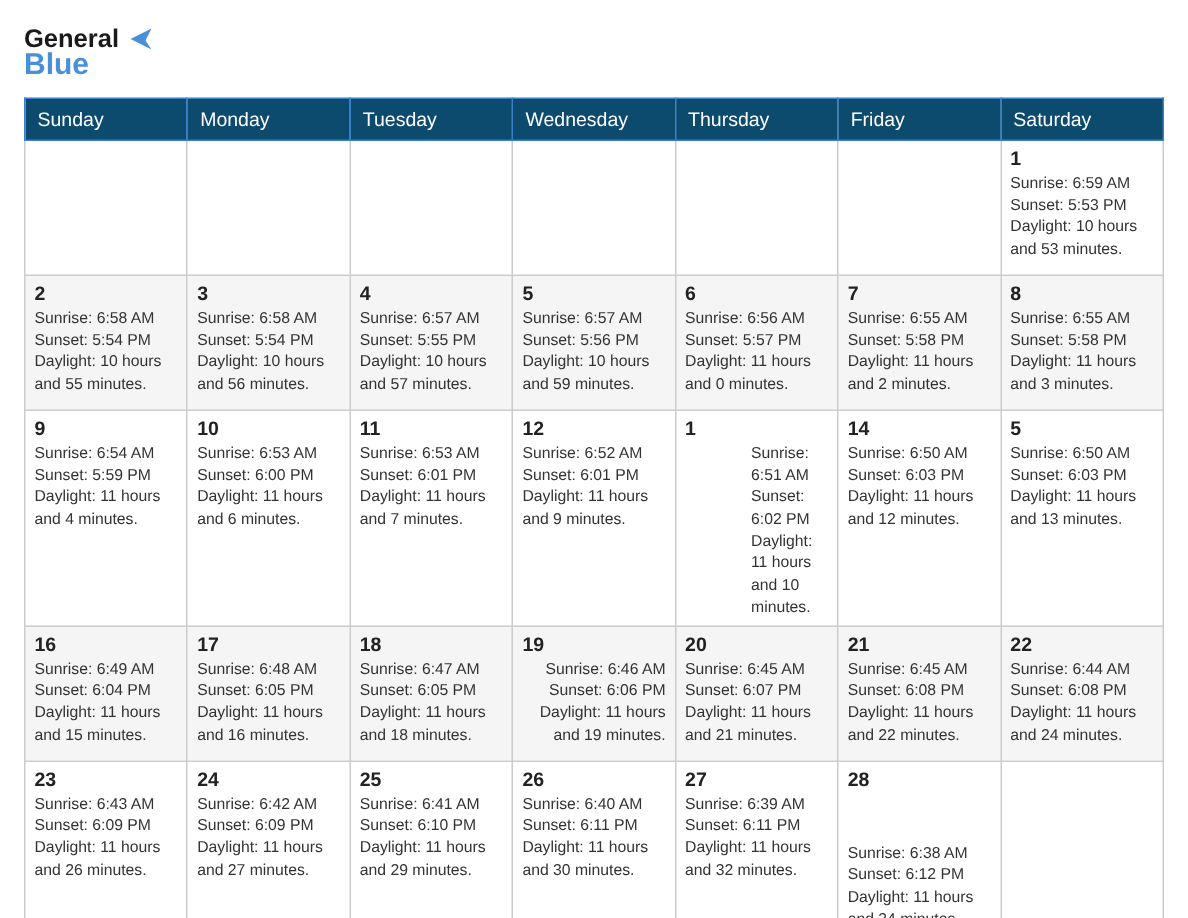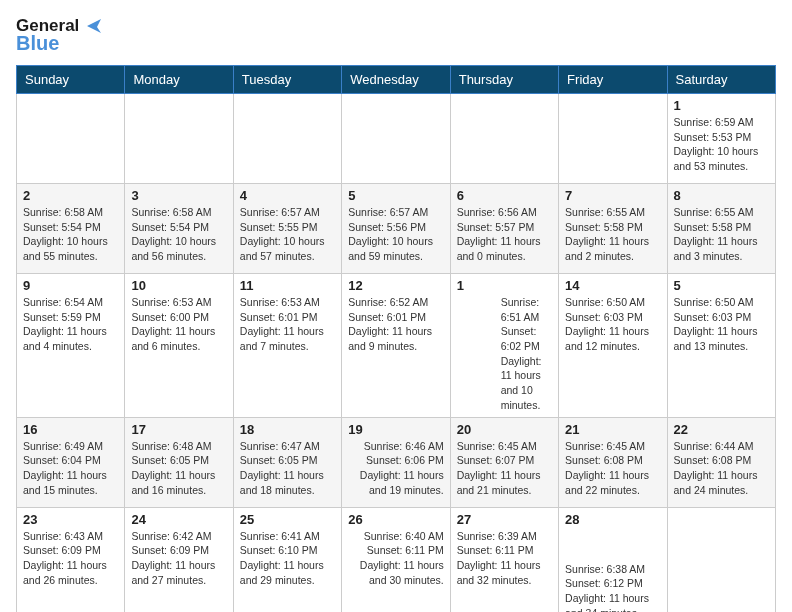--- a/index.html
+++ b/index.html
@@ -300,21 +300,21 @@
         </td>
         <td>
           <span class="day-number">25</span>
           <div class="day-info" style="white-space: pre-line;">Sunrise: 6:41 AM
 Sunset: 6:10 PM
 Daylight: 11 hours
 and 29 minutes.</div>
         </td>
         <td>
           <span class="day-number">26</span>
-          <div class="day-info" style="white-space: pre-line; text-align: right;">Sunrise: 6:40 AM
+          <div class="day-info" style="white-space: pre-line;">Sunrise: 6:40 AM
 Sunset: 6:11 PM
 Daylight: 11 hours
 and 30 minutes.</div>
         </td>
         <td>
           <span class="day-number">27</span>
           <div class="day-info" style="white-space: pre-line;">Sunrise: 6:39 AM
 Sunset: 6:11 PM
 Daylight: 11 hours
 and 32 minutes.</div>

